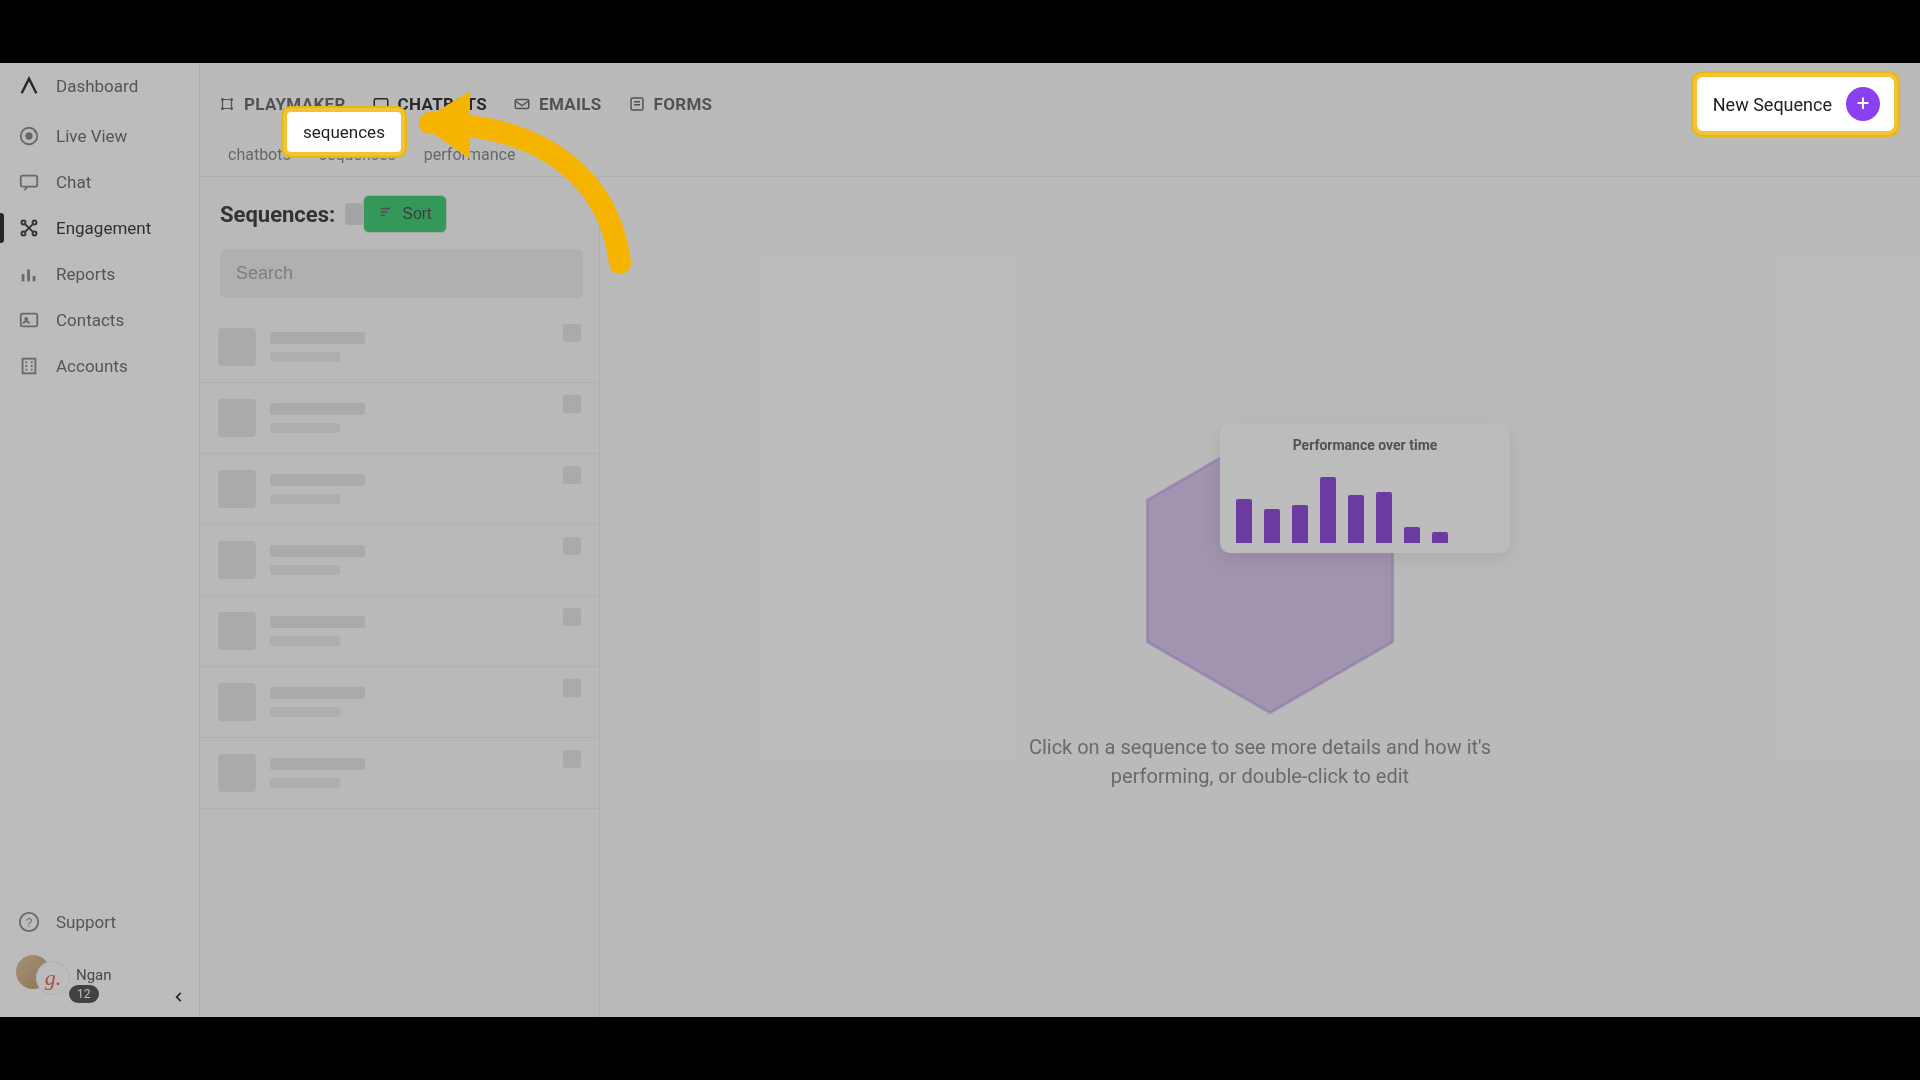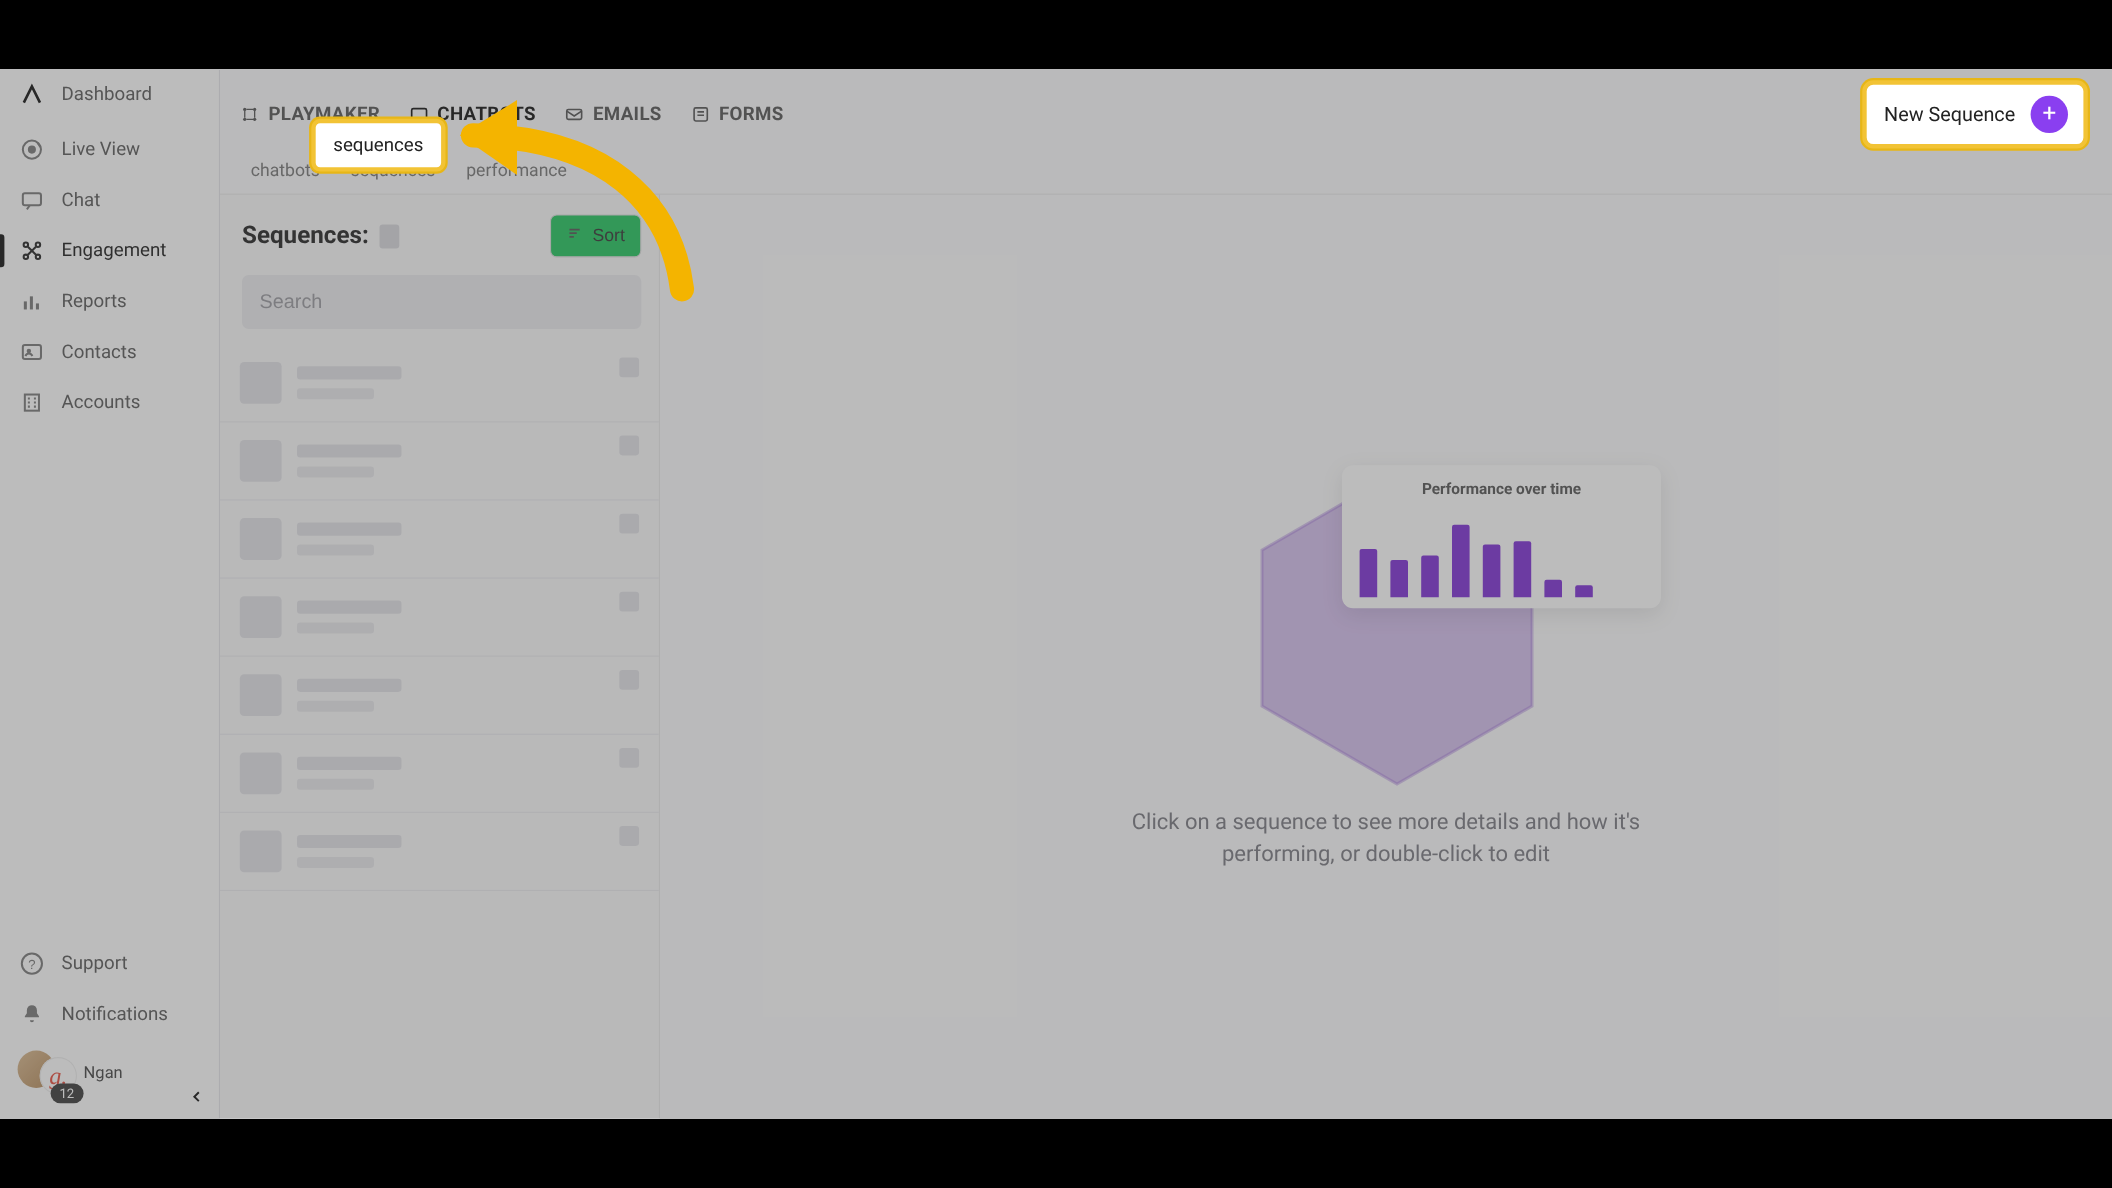--- a/index.html
+++ b/index.html
@@ -22,21 +22,21 @@
   .nav-item { display:flex; align-items:center; gap:16px; padding:12px 16px 12px 18px; font-size:17px; color:#5a5a5a; cursor:pointer; position:relative; }
   .nav-item.active { color:#1a1a1a; }
   .nav-item.active::before { content:""; position:absolute; left:0; top:8px; bottom:8px; width:4px; background:#111; border-radius:0 3px 3px 0; }
   .nav-item .ico { width:22px; height:22px; display:flex; align-items:center; justify-content:center; color:#7a7a7a; }
   .nav-item.active .ico { color:#222; }
   .sidebar-bottom { margin-top:auto; padding-bottom:12px; }
   .user-row { display:flex; align-items:center; gap:10px; padding:10px 16px; position:relative; }
   .avatar-stack { position:relative; width:50px; height:40px; }
   .avatar-img { position:absolute; width:34px; height:34px; border-radius:50%; background:linear-gradient(135deg,#d9b98f,#b58a5a); left:0; top:0; }
   .g-badge { position:absolute; left:20px; top:6px; width:34px; height:34px; border-radius:50%; background:#fff; display:flex; align-items:center; justify-content:center; font-family:Georgia,serif; font-style:italic; color:#e74c3c; font-size:22px; box-shadow:0 0 0 1px #eee inset; }
-  .count-pill { position:absolute; left:30px; top:30px; background:#3a3a3a; color:#fff; font-size:12px; border-radius:10px; padding:2px 8px; }
+  .count-pill { position:absolute; left:53px; top:30px; background:#3a3a3a; color:#fff; font-size:12px; border-radius:10px; padding:2px 8px; }
   .user-name { font-size:15px; color:#444; }
   .collapse-caret { position:absolute; right:8px; bottom:8px; width:24px; height:24px; display:flex; align-items:center; justify-content:center; cursor:pointer; color:#222; }
 
   
   .main { flex:1 1 auto; display:flex; flex-direction:column; background:#fcfcfd; position:relative; }
   .topbar { display:flex; align-items:center; justify-content:space-between; padding:10px 22px 0 14px; }
   .topnav { display:flex; gap:18px; align-items:center; }
   .topnav-item { display:flex; align-items:center; gap:8px; color:#555; font-weight:700; font-size:17px; letter-spacing:.3px; padding:10px 4px; cursor:pointer; }
   .topnav-item .tico { width:18px; height:18px; }
   .topnav-item.active { color:#111; }
@@ -48,21 +48,21 @@
   .subtab-highlight { position:absolute; z-index:60; background:#fff; border-radius:8px; padding:10px 16px; font-size:17px; color:#222; border:4px solid #f2c335; box-shadow:0 0 0 2px #e7b617; }
 
   
   .new-seq-wrap { position:relative; z-index:60; }
   .new-seq-box { display:flex; align-items:center; gap:14px; background:#fff; border:4px solid #f2c335; box-shadow:0 0 0 2px #e7b617; border-radius:10px; padding:10px 14px 10px 16px; }
   .new-seq-label { font-size:18px; color:#222; }
   .plus-btn { width:34px; height:34px; border-radius:50%; background:#8a3ff0; display:flex; align-items:center; justify-content:center; color:#fff; font-size:22px; line-height:1; cursor:pointer; }
 
   .content-row { flex:1; display:flex; min-height:0; }
   .list-pane { width:400px; flex:0 0 400px; border-right:1px solid #eaeaea; background:#fafafb; display:flex; flex-direction:column; }
-  .list-head { display:flex; align-items:center; justify-content:space-between; padding:18px 16px 8px 20px;gap:16px; }
+  .list-head { display:flex; align-items:center; padding:18px 16px 8px 20px; }
   .seq-title-row { display:flex; align-items:center; gap:10px; font-size:22px; font-weight:700; color:#222; }
   .seq-count-chip { width:18px; height:22px; background:#d9d9de; border-radius:3px; }
   .sort-btn { display:flex; align-items:center; gap:8px; border:1px solid #ddd; border-radius:6px; padding:8px 14px; background:#22c55e; cursor:pointer; font-size:16px; color:#333; }
   .search-wrap { padding:8px 16px 14px 20px; }
   .search-input { width:100%; border:none; background:#ececef; border-radius:6px; padding:14px 16px; font-size:18px; color:#333; }
   .search-input::placeholder { color:#9a9aa0; }
 
   .seq-list { flex:1; overflow:auto; }
   .seq-item { display:flex; align-items:center; gap:14px; padding:16px 18px; border-bottom:1px solid #ececef; cursor:pointer; }
   .sk-sq { width:38px; height:38px; background:#e3e3e7; border-radius:4px; }
@@ -175,29 +175,20 @@
 
       <div class="sidebar-bottom">
         <div class="nav-item">
           <span class="ico">
             <svg viewBox="0 0 24 24" fill="currentColor">
                 <circle cx="12" cy="12" r="10" fill="none" stroke="currentColor" stroke-width="2"></circle>
                 <text x="12" y="17" text-anchor="middle" font-size="13" font-family="Arial" fill="currentColor">?</text>
               </svg>
           </span>
           <span>Support</span>
-        </div>
-        <div class="nav-item">
-          <span class="ico">
-            <svg viewBox="0 0 24 24" fill="currentColor">
-                <path d="M12 3a5 5 0 0 0-5 5v3l-2 3v1h14v-1l-2-3V8a5 5 0 0 0-5-5z"></path>
-                <path d="M10 18a2 2 0 0 0 4 0"></path>
-              </svg>
-          </span>
-          <span>Notifications</span>
         </div>
         <div class="user-row">
           <div class="avatar-stack">
             <div class="avatar-img"></div>
             <div class="g-badge">g.</div>
             <div class="count-pill">12</div>
           </div>
           <span class="user-name">Ngan</span>
         </div>
         <div class="collapse-caret">

